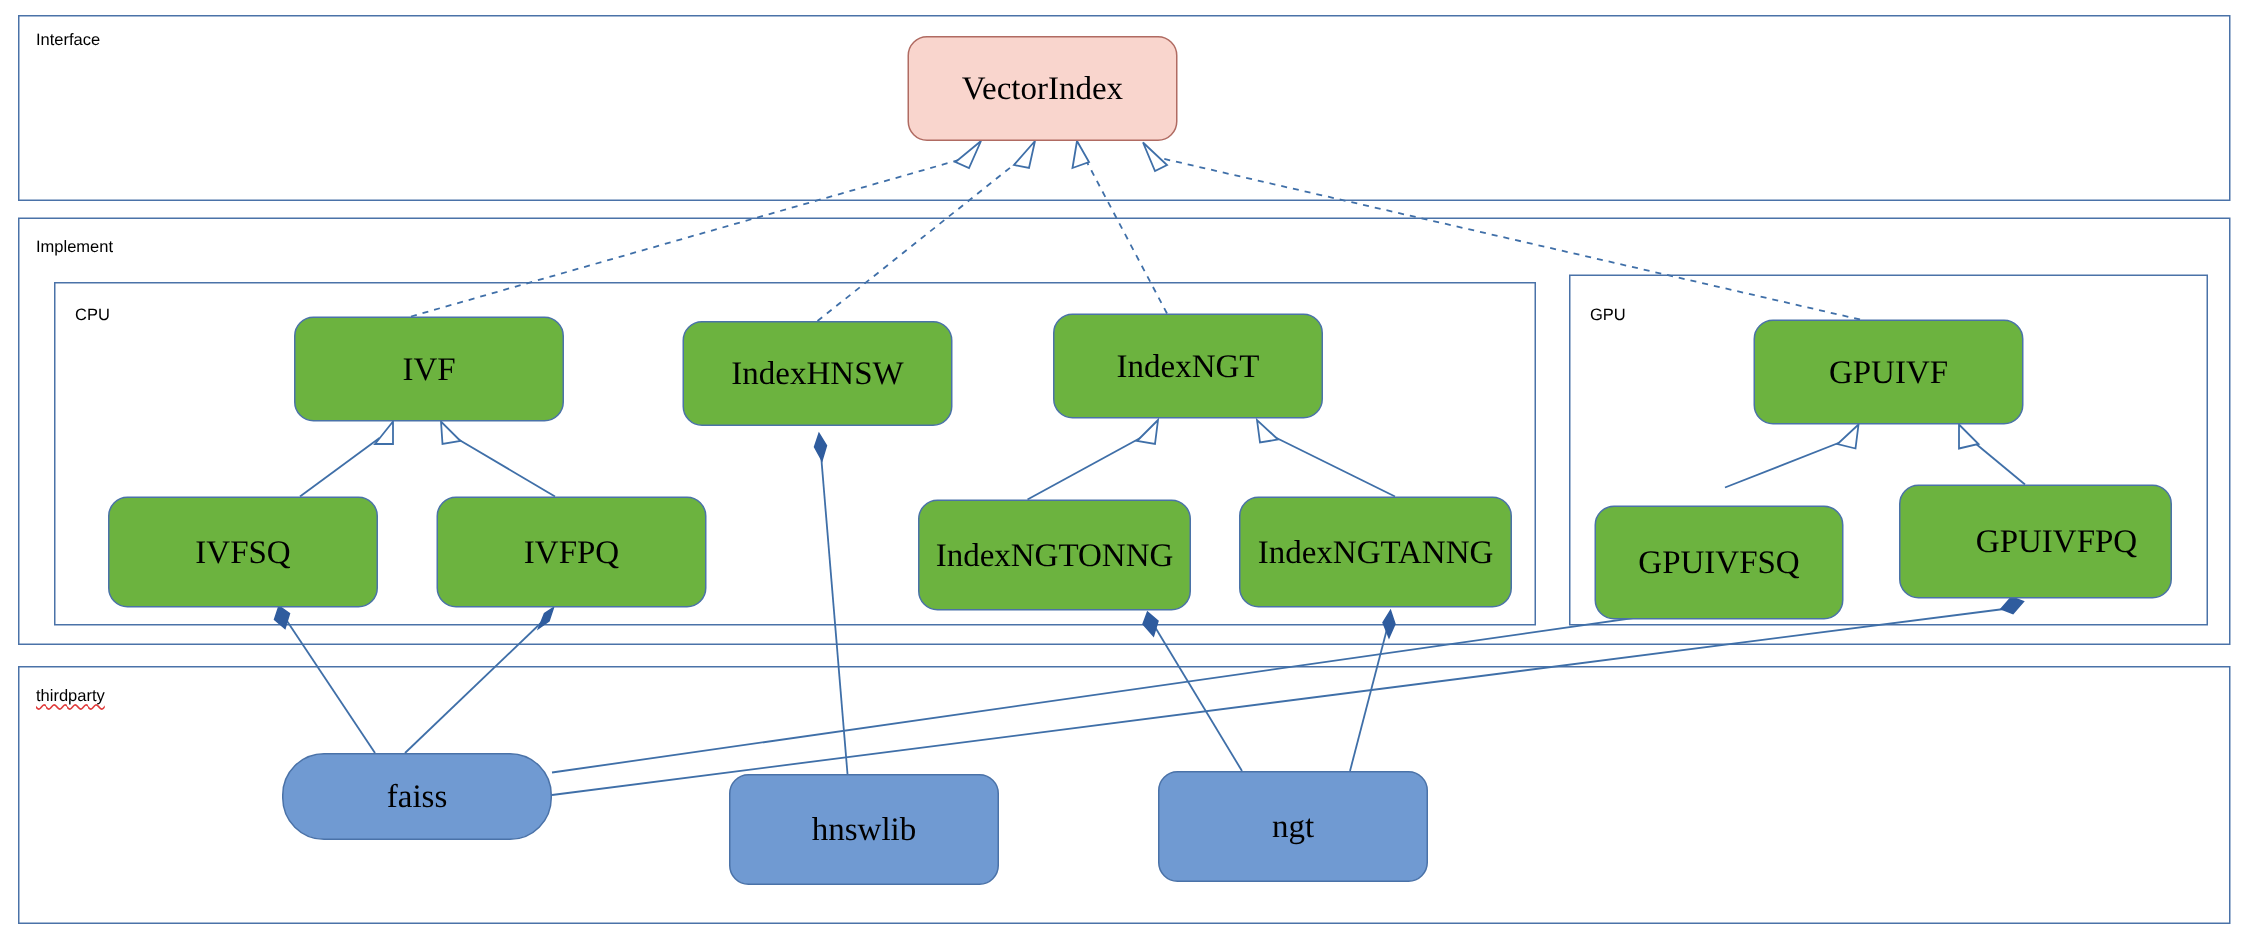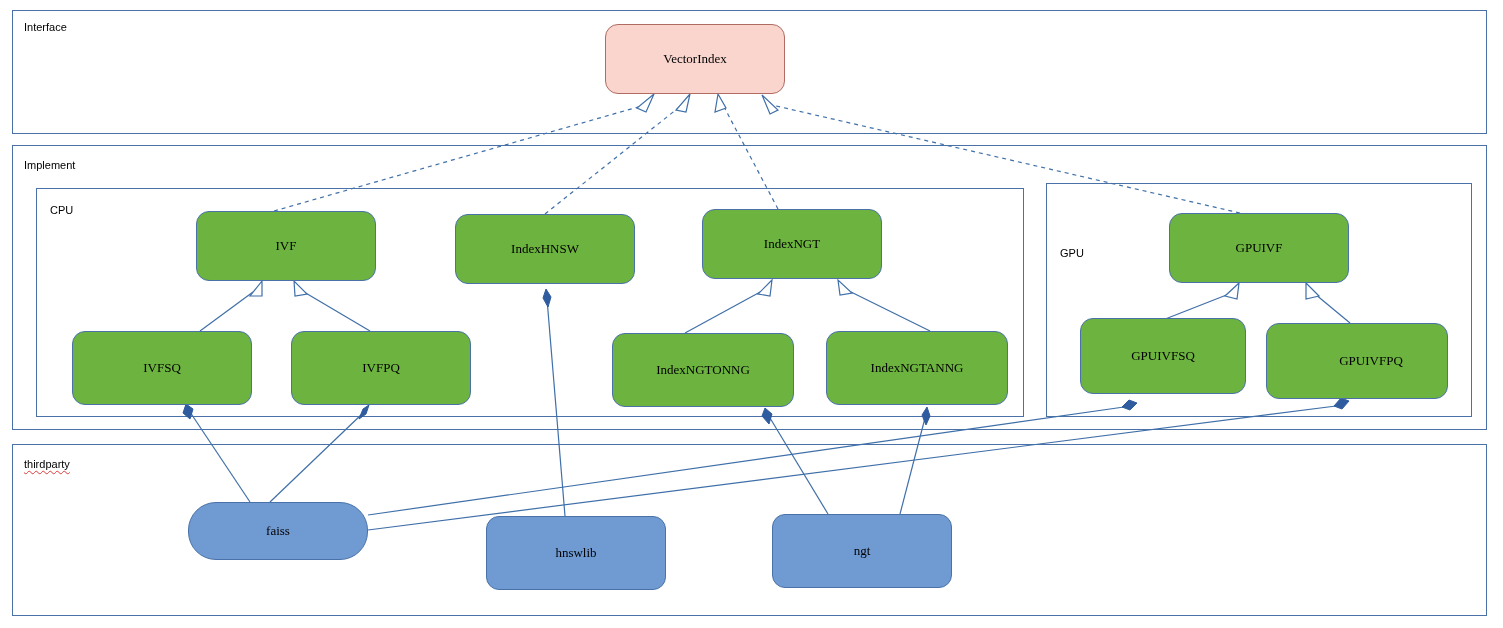--- a/index.html
+++ b/index.html
@@ -38,21 +38,21 @@
   }
   .node {
     position: absolute;
     box-sizing: border-box;
     border: 1.4px solid #4a72a8;
     border-radius: 13px;
     display: flex;
     align-items: center;
     justify-content: center;
     font-family: "Liberation Serif", serif;
-    font-size: 13px;
+    font-size: 22px;
     color: #000000;
     text-align: center;
     line-height: 1.1;
     white-space: nowrap;
   }
   .node.interface-node {
     background: #f9d5cd;
     border-color: #b06b62;
   }
   .node.impl-node {
@@ -87,21 +87,21 @@
   <div class="group-box" style="left:12px; top:10px; width:1475px; height:124px;"></div>
   <div class="group-label" style="left:24px; top:19px;">Interface</div>
 
   <div class="group-box" style="left:12px; top:145px; width:1475px; height:285px;"></div>
   <div class="group-label" style="left:24px; top:157px;">Implement</div>
 
   <div class="group-box" style="left:36px; top:188px; width:988px; height:229px;"></div>
   <div class="group-label" style="left:50px; top:202px;">CPU</div>
 
   <div class="group-box" style="left:1046px; top:183px; width:426px; height:234px;"></div>
-  <div class="group-label" style="left:1060px; top:202px;margin-top:43px;">GPU</div>
+  <div class="group-label" style="left:1060px; top:202px;">GPU</div>
 
   <div class="group-box" style="left:12px; top:444px; width:1475px; height:172px;"></div>
   <div class="group-label misspelled" style="left:24px; top:456px;">thirdparty</div>
 
   <svg id="edges" viewBox="0 0 1503 628" width="1503" height="628">
 
     <g>
       <line class="edge-dashed" x1="274" y1="211" x2="645" y2="105"></line>
       <polygon class="tri-open" points="654,94 637,108 646,112"></polygon>
     </g>
@@ -202,21 +202,21 @@
   </div>
 
   <div class="node impl-node" style="left:612px; top:333px; width:182px; height:74px;">
     <span>IndexNGTONNG</span>
   </div>
 
   <div class="node impl-node" style="left:826px; top:331px; width:182px; height:74px;">
     <span>IndexNGTANNG</span>
   </div>
 
-  <div class="node impl-node" style="left:1063px; top:318px; width:166px; height:76px;margin-left:17px;">
+  <div class="node impl-node" style="left:1063px; top:337px; width:166px; height:76px;">
     <span>GPUIVFSQ</span>
   </div>
 
   <div class="node impl-node" style="left:1266px; top:323px; width:182px; height:76px;padding-left:28px;">
     <span>GPUIVFPQ</span>
   </div>
 
   <div class="node third-node" style="left:188px; top:502px; width:180px; height:58px;border-radius:28px;">
     <span>faiss</span>
   </div>

